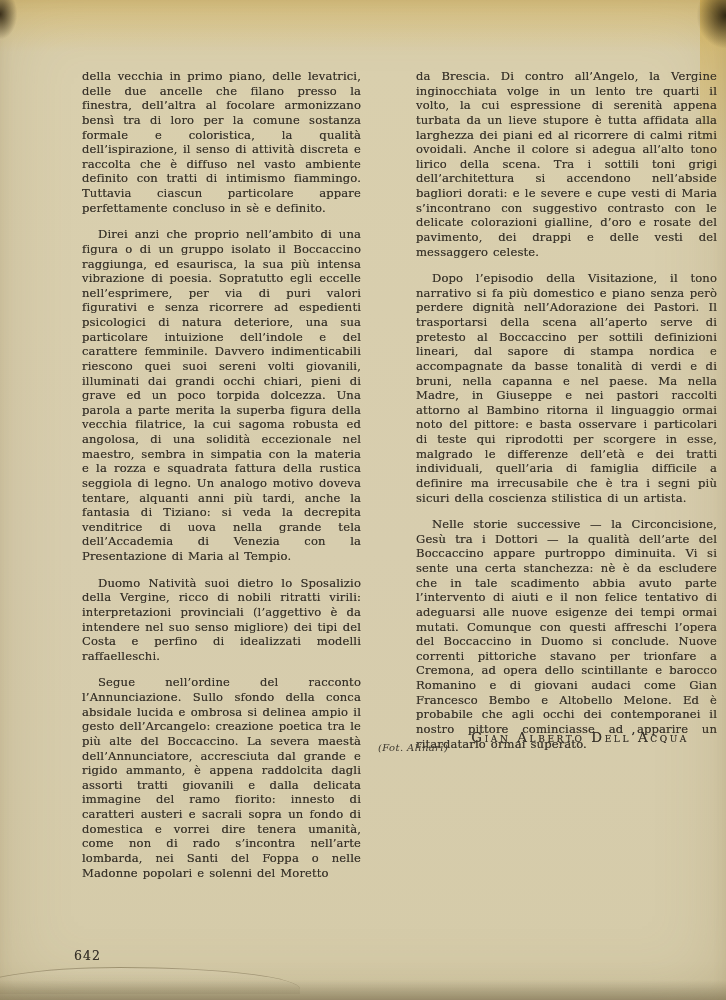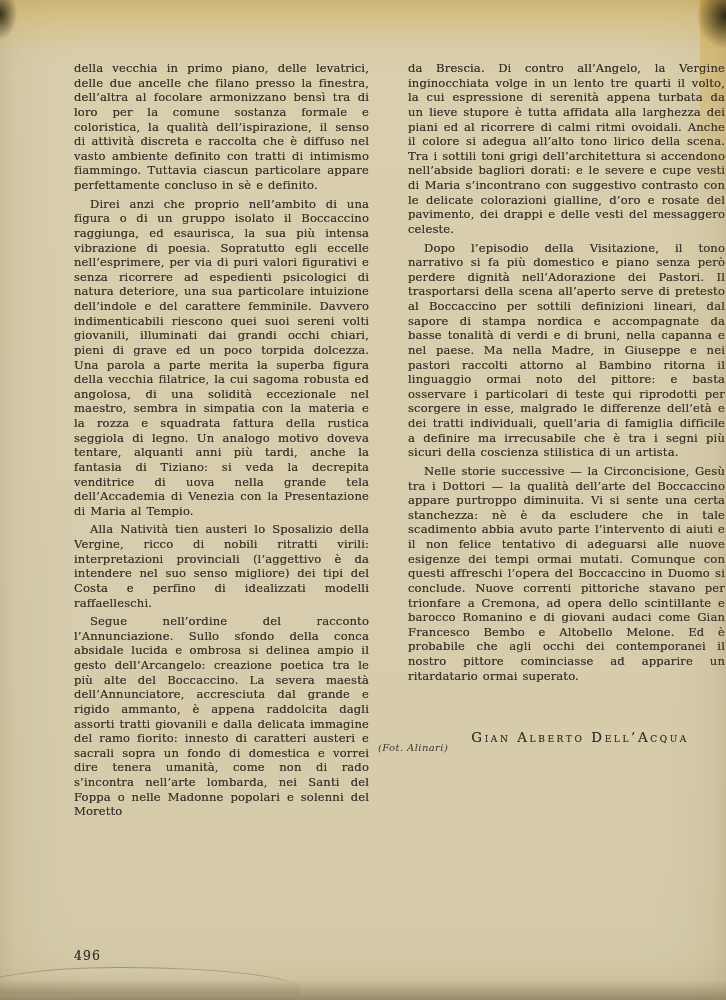--- a/index.html
+++ b/index.html
@@ -34,21 +34,21 @@
   
   .col{
     position:absolute;top:57px;
     font-size:11.6px;line-height:14.62px;
     text-align:justify;
     letter-spacing:.12px;word-spacing:1.1px;
     text-shadow:0 0 .45px rgba(58,52,40,.65);
   }
   .col-left{left:70px;width:303px;}
   .col-right{left:404px;width:325px;}
-  .col p{margin:4px;}
+  .col p{margin:12px;}
   .col p.indent{text-indent:16px;}
   .it{}
   .signature{
     position:absolute;left:430px;top:729px;width:300px;
     text-align:center;
     font-variant:small-caps;font-variant-caps:small-caps;
     font-size:13.5px;letter-spacing:2.6px;
     color:#37322a;text-shadow:0 0 .45px rgba(58,52,40,.65);
   }
   .credit{
@@ -69,25 +69,25 @@
   <div class="artifact top-tint"></div>
   <div class="artifact right-tint"></div>
   <div class="artifact corner-tl"></div>
   <div class="artifact corner-tr"></div>
   <div class="artifact bottom-curl"></div>
   <div class="artifact bottom-shade"></div>
 
   <div class="col col-left" id="col-left">
       <p class=""><span>della vecchia in primo piano, delle levatrici, delle due ancelle che filano presso la finestra, dell’altra al focolare armonizzano bensì tra di loro per la comune sostanza formale e coloristica, la qualità dell’ispirazione, il senso di attività discreta e raccolta che è diffuso nel vasto ambiente definito con tratti di intimismo fiammingo. Tuttavia ciascun particolare appare perfettamente concluso in sè e definito.</span></p>
       <p class="indent"><span>Direi anzi che proprio nell’ambito di una figura o di un gruppo isolato il Boccaccino raggiunga, ed esaurisca, la sua più intensa vibrazione di poesia. Sopratutto egli eccelle nell’esprimere, per via di puri valori figurativi e senza ricorrere ad espedienti psicologici di natura deteriore, una sua particolare intuizione dell’indole e del carattere femminile. Davvero indimenticabili riescono quei suoi sereni volti giovanili, illuminati dai grandi occhi chiari, pieni di grave ed un poco torpida dolcezza. Una parola a parte merita la superba figura della vecchia filatrice, la cui sagoma robusta ed angolosa, di una solidità eccezionale nel maestro, sembra in simpatia con la materia e la rozza e squadrata fattura della rustica seggiola di legno. Un analogo motivo doveva tentare, alquanti anni più tardi, anche la fantasia di Tiziano: si veda la decrepita venditrice di uova nella grande tela dell’Accademia di Venezia con la </span><span class="it">Presentazione di Maria al Tempio.</span></p>
-      <p class="indent"><span>Alla </span><span class="it">Natività</span><span> tien austeri lo </span><span class="it">Sposalizio della Vergine</span><span>, ricco di nobili ritratti virili: interpretazioni provinciali (l’aggettivo è da intendere nel suo senso migliore) dei tipi del Costa e perfino di idealizzati modelli raffaelleschi.</span></p>
+      <p class="indent"><span>Duomo </span><span class="it">Natività</span><span> suoi dietro lo </span><span class="it">Sposalizio della Vergine</span><span>, ricco di nobili ritratti virili: interpretazioni provinciali (l’aggettivo è da intendere nel suo senso migliore) dei tipi del Costa e perfino di idealizzati modelli raffaelleschi.</span></p>
       <p class="indent"><span>Segue nell’ordine del racconto l’</span><span class="it">Annunciazione</span><span>. Sullo sfondo della conca absidale lucida e ombrosa si delinea ampio il gesto dell’Arcangelo: creazione poetica tra le più alte del Boccaccino. La severa maestà dell’Annunciatore, accresciuta dal grande e rigido ammanto, è appena raddolcita dagli assorti tratti giovanili e dalla delicata immagine del ramo fiorito: innesto di caratteri austeri e sacrali sopra un fondo di domestica e vorrei dire tenera umanità, come non di rado s’incontra nell’arte lombarda, nei Santi del Foppa o nelle Madonne popolari e solenni del Moretto</span></p>
     </div>
   <div class="col col-right" id="col-right">
       <p class=""><span>da Brescia. Di contro all’Angelo, la Vergine inginocchiata volge in un lento tre quarti il volto, la cui espressione di serenità appena turbata da un lieve stupore è tutta affidata alla larghezza dei piani ed al ricorrere di calmi ritmi ovoidali. Anche il colore si adegua all’alto tono lirico della scena. Tra i sottili toni grigi dell’architettura si accendono nell’abside bagliori dorati: e le severe e cupe vesti di Maria s’incontrano con suggestivo contrasto con le delicate colorazioni gialline, d’oro e rosate del pavimento, dei drappi e delle vesti del messaggero celeste.</span></p>
       <p class="indent"><span>Dopo l’episodio della </span><span class="it">Visitazione</span><span>, il tono narrativo si fa più domestico e piano senza però perdere dignità nell’</span><span class="it">Adorazione dei Pastori</span><span>. Il trasportarsi della scena all’aperto serve di pretesto al Boccaccino per sottili definizioni lineari, dal sapore di stampa nordica e accompagnate da basse tonalità di verdi e di bruni, nella capanna e nel paese. Ma nella Madre, in Giuseppe e nei pastori raccolti attorno al Bambino ritorna il linguaggio ormai noto del pittore: e basta osservare i particolari di teste qui riprodotti per scorgere in esse, malgrado le differenze dell’età e dei tratti individuali, quell’aria di famiglia difficile a definire ma irrecusabile che è tra i segni più sicuri della coscienza stilistica di un artista.</span></p>
       <p class="indent"><span>Nelle storie successive — la </span><span class="it">Circoncisione, Gesù tra i Dottori</span><span> — la qualità dell’arte del Boccaccino appare purtroppo diminuita. Vi si sente una certa stanchezza: nè è da escludere che in tale scadimento abbia avuto parte l’intervento di aiuti e il non felice tentativo di adeguarsi alle nuove esigenze dei tempi ormai mutati. Comunque con questi affreschi l’opera del Boccaccino in Duomo si conclude. Nuove correnti pittoriche stavano per trionfare a Cremona, ad opera dello scintillante e barocco Romanino e di giovani audaci come Gian Francesco Bembo e Altobello Melone. Ed è probabile che agli occhi dei contemporanei il nostro pittore cominciasse ad apparire un ritardatario ormai superato.</span></p>
     </div>
 
   <div class="signature">Gian Alberto Dell’Acqua</div>
   <div class="credit">(Fot. Alinari)</div>
-  <div class="pagenum">496</div>
+  <div class="pagenum">642</div>
 </div>
 
 </body></html>

